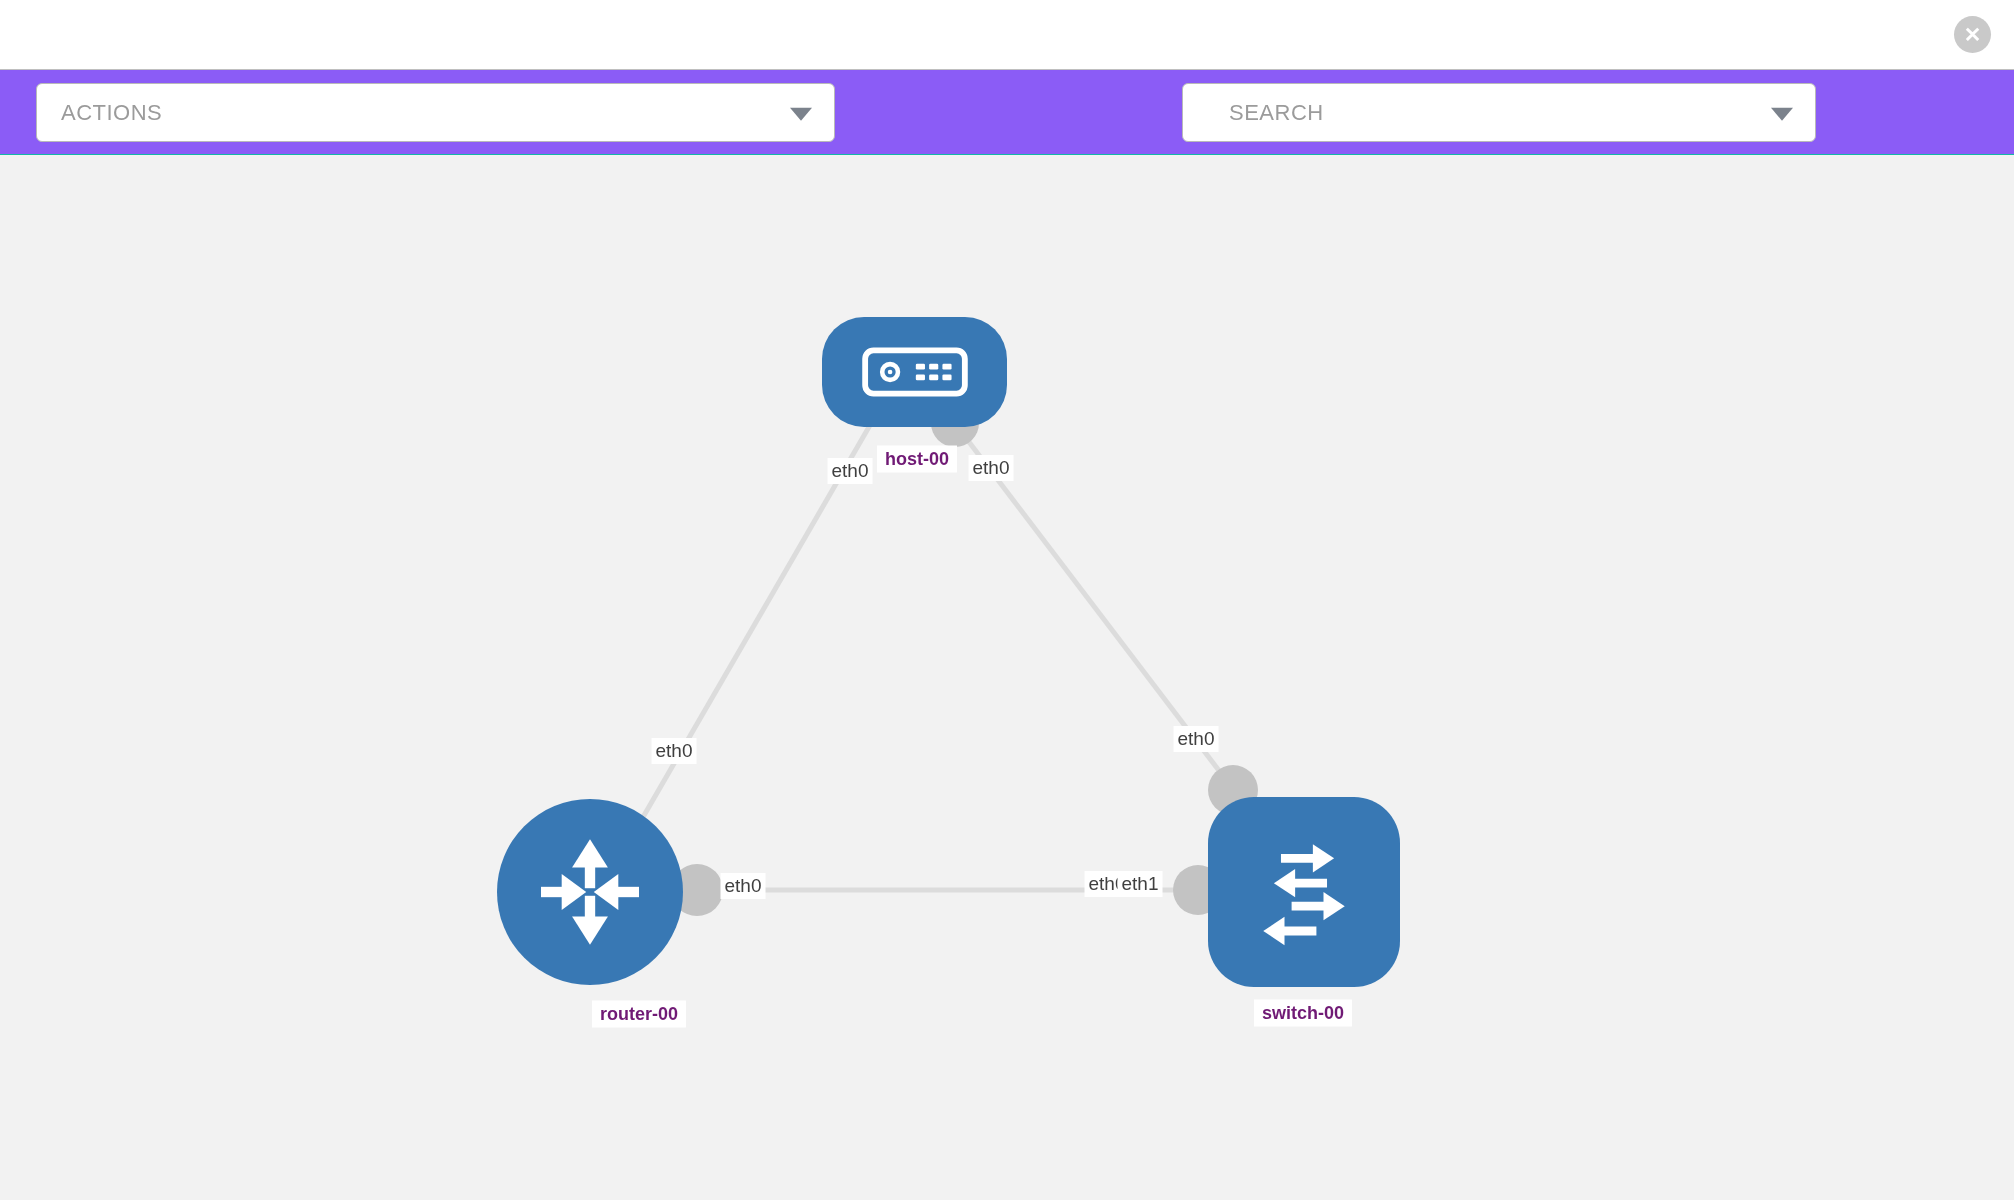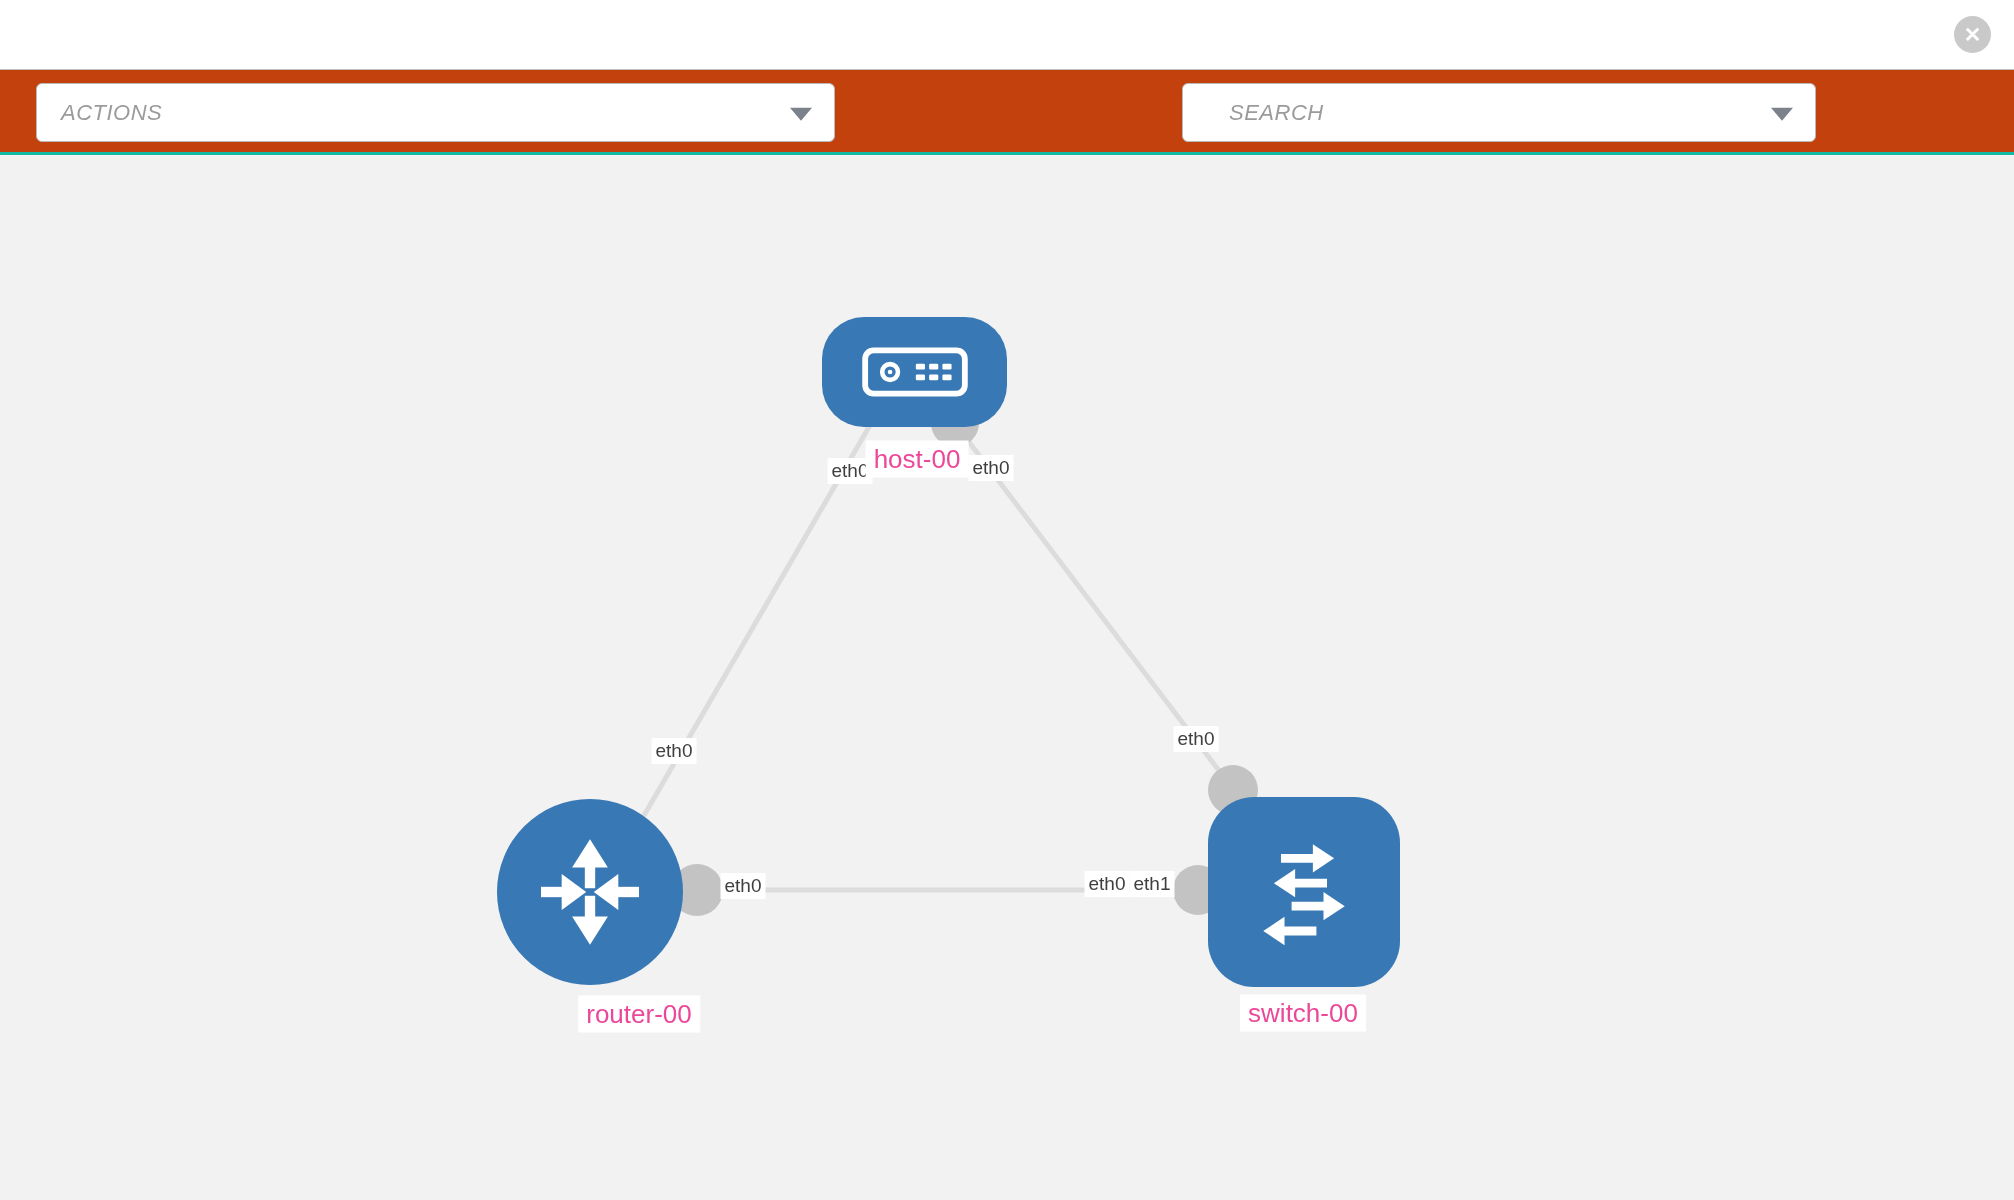--- a/index.html
+++ b/index.html
@@ -10,22 +10,22 @@
   .header { position:relative; width:2014px; height:70px; background:#ffffff;
     border-bottom:1px solid #bfbfbf; }
   .header .title { position:absolute; left:32px; top:50%; transform:translateY(-50%);
     font-size:26px; font-weight:bold; color:#585858; letter-spacing:0.2px; }
   .close-btn { position:absolute; left:1954px; top:16px; width:37px; height:37px;
     border-radius:50%; background:#c9c9c9; cursor:pointer;
     display:flex; align-items:center; justify-content:center; }
   .close-btn span { color:#ffffff; font-size:21px; font-weight:bold; line-height:1; }
 
   
-  .toolbar { position:relative; width:2014px; height:85px; background:#c2410c;
-    border-bottom:3px solid #14b8a6;font-style:italic; }
+  .toolbar { position:relative; width:2014px; height:85px; background:#8b5cf6;
+    border-bottom:1px solid #14b8a6; }
   .combo { position:absolute; top:13px; height:59px; background:#ffffff;
     border:1px solid #b9b9b9; border-radius:6px; display:flex; align-items:center;
     padding:0 26px 0 24px; cursor:pointer; }
   .combo .ph { font-size:22px; color:#9b9b9b; letter-spacing:0.5px; }
   .caret { position:absolute; right:22px; top:50%; transform:translateY(-40%);
     width:0; height:0; border-left:11px solid transparent;
     border-right:11px solid transparent; border-top:13px solid #7b828c; }
   .combo-actions { left:36px; width:799px; }
   .combo-search { left:1182px; width:634px;padding-left:46px; }
   .tool-icon { position:absolute; top:99px; width:36px; height:36px; cursor:pointer; }
@@ -36,21 +36,21 @@
     overflow:hidden; }
   .links-layer { position:absolute; left:0; top:0; }
 
   .node { position:absolute; background:#3878b4; display:flex;
     align-items:center; justify-content:center; cursor:pointer; }
   .node-host   { left:822px;  top:162px; width:185px; height:110px; border-radius:42px; }
   .node-router { left:497px;  top:644px; width:186px; height:186px; border-radius:50%; }
   .node-switch { left:1208px; top:642px; width:192px; height:190px; border-radius:46px; }
 
   .node-label { position:absolute; transform:translate(-50%,-50%); background:#ffffff;
-    color:#ec4899; font-size:26px; padding:3px 8px; white-space:nowrap; }
+    color:#701a75; font-size:18px; padding:3px 8px; white-space:nowrap;font-weight:bold; }
   .iface-label { position:absolute; transform:translate(-50%,-50%); background:#ffffff;
     color:#3f3f3f; font-size:19px; padding:2px 4px; white-space:nowrap; }
 </style>
 </head>
 <body>
 
 <div class="header">
   <div class="close-btn">
     <span>✕</span>
   </div>
@@ -136,19 +136,19 @@
       </g>
     </svg>
   </div>
 
   <span class="iface-label" style="left:850px;  top:316px;">eth0</span>
   <span class="iface-label" style="left:991px;  top:313px;">eth0</span>
   <span class="iface-label" style="left:674px;  top:596px;">eth0</span>
   <span class="iface-label" style="left:1196px; top:584px;">eth0</span>
   <span class="iface-label" style="left:743px;  top:731px;">eth0</span>
   <span class="iface-label" style="left:1107px; top:729px;">eth0</span>
-  <span class="iface-label" style="left:1140px; top:729px;margin-left:12px;">eth1</span>
+  <span class="iface-label" style="left:1140px; top:729px;">eth1</span>
 
   <span class="node-label" style="left:917px;  top:304px;">host-00</span>
   <span class="node-label" style="left:591px;  top:859px;margin-left:48px;">router-00</span>
   <span class="node-label" style="left:1303px; top:858px;">switch-00</span>
 
 </div>
 
 </body></html>

